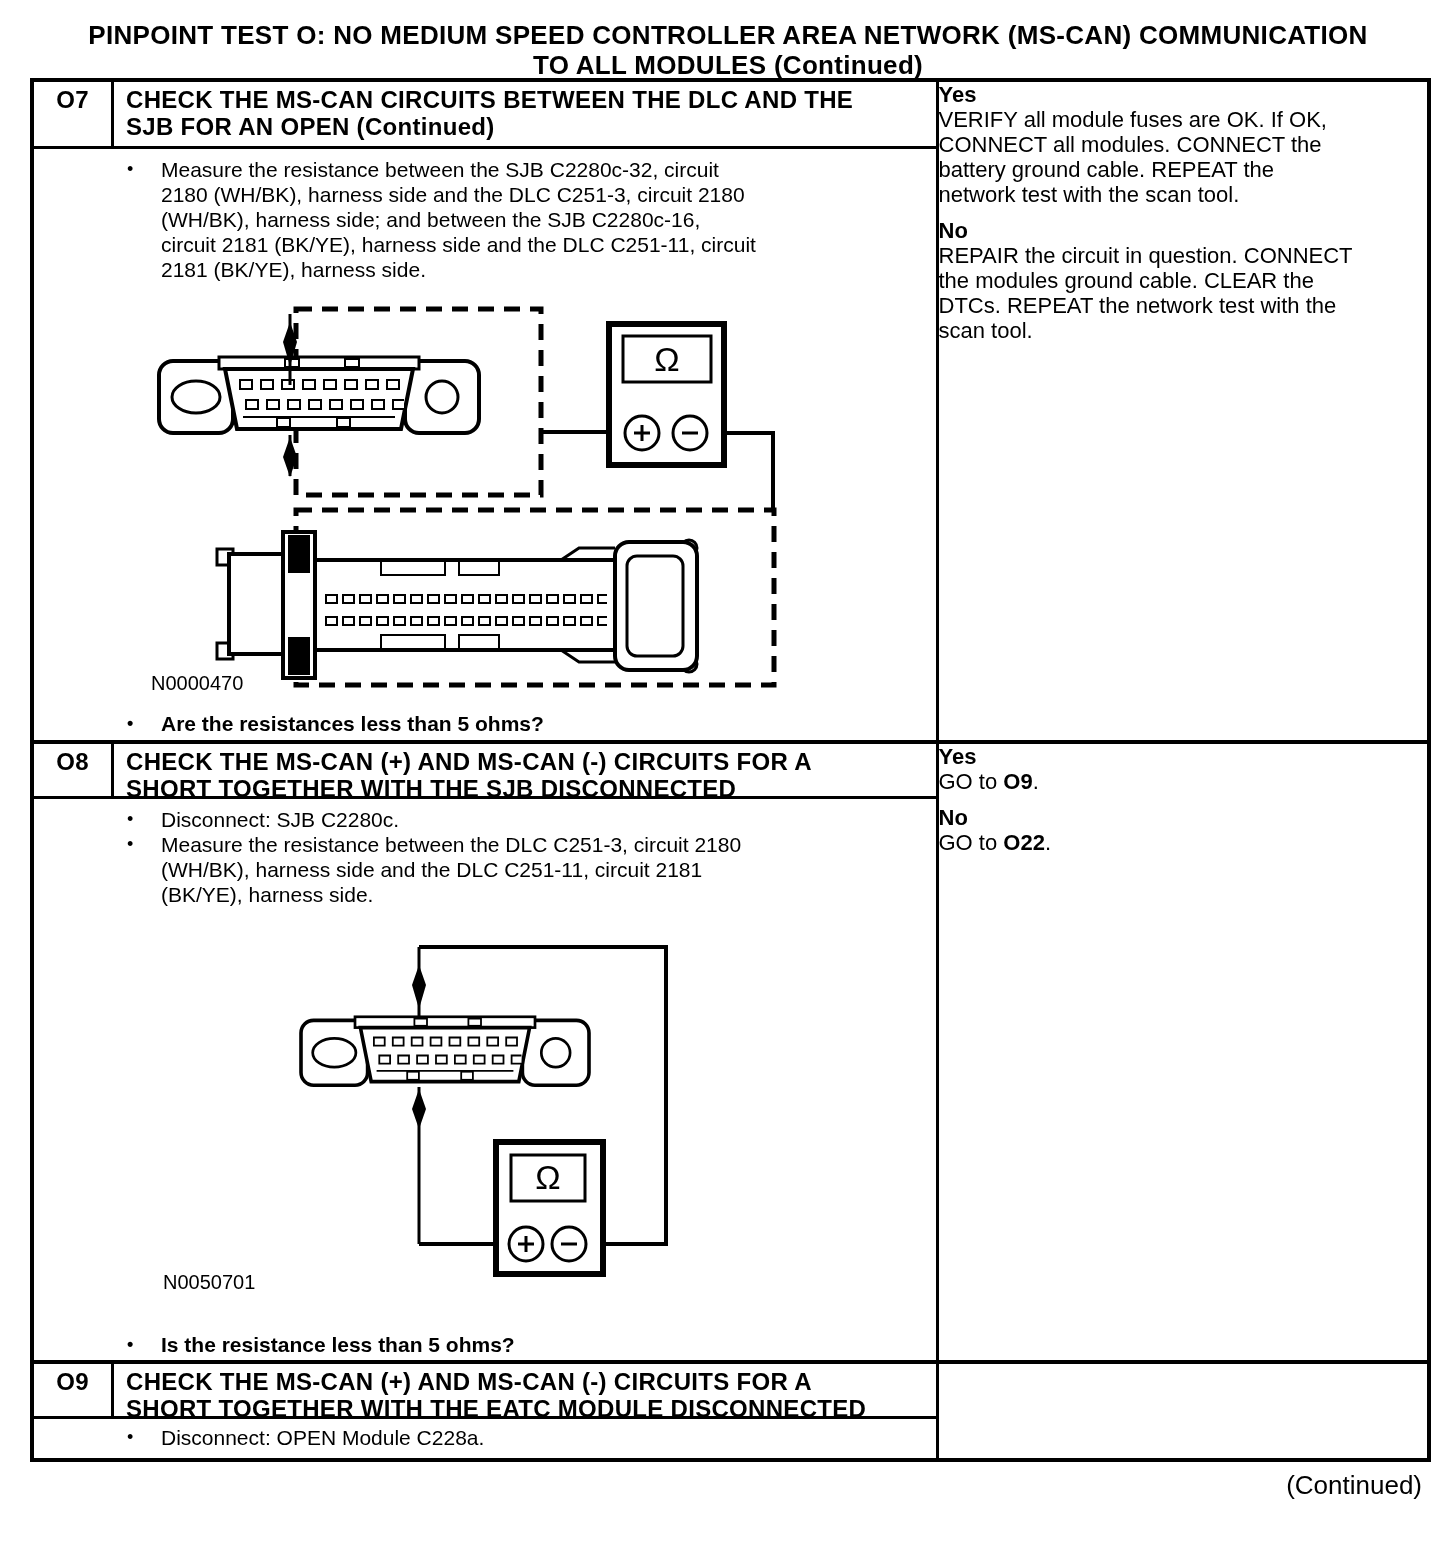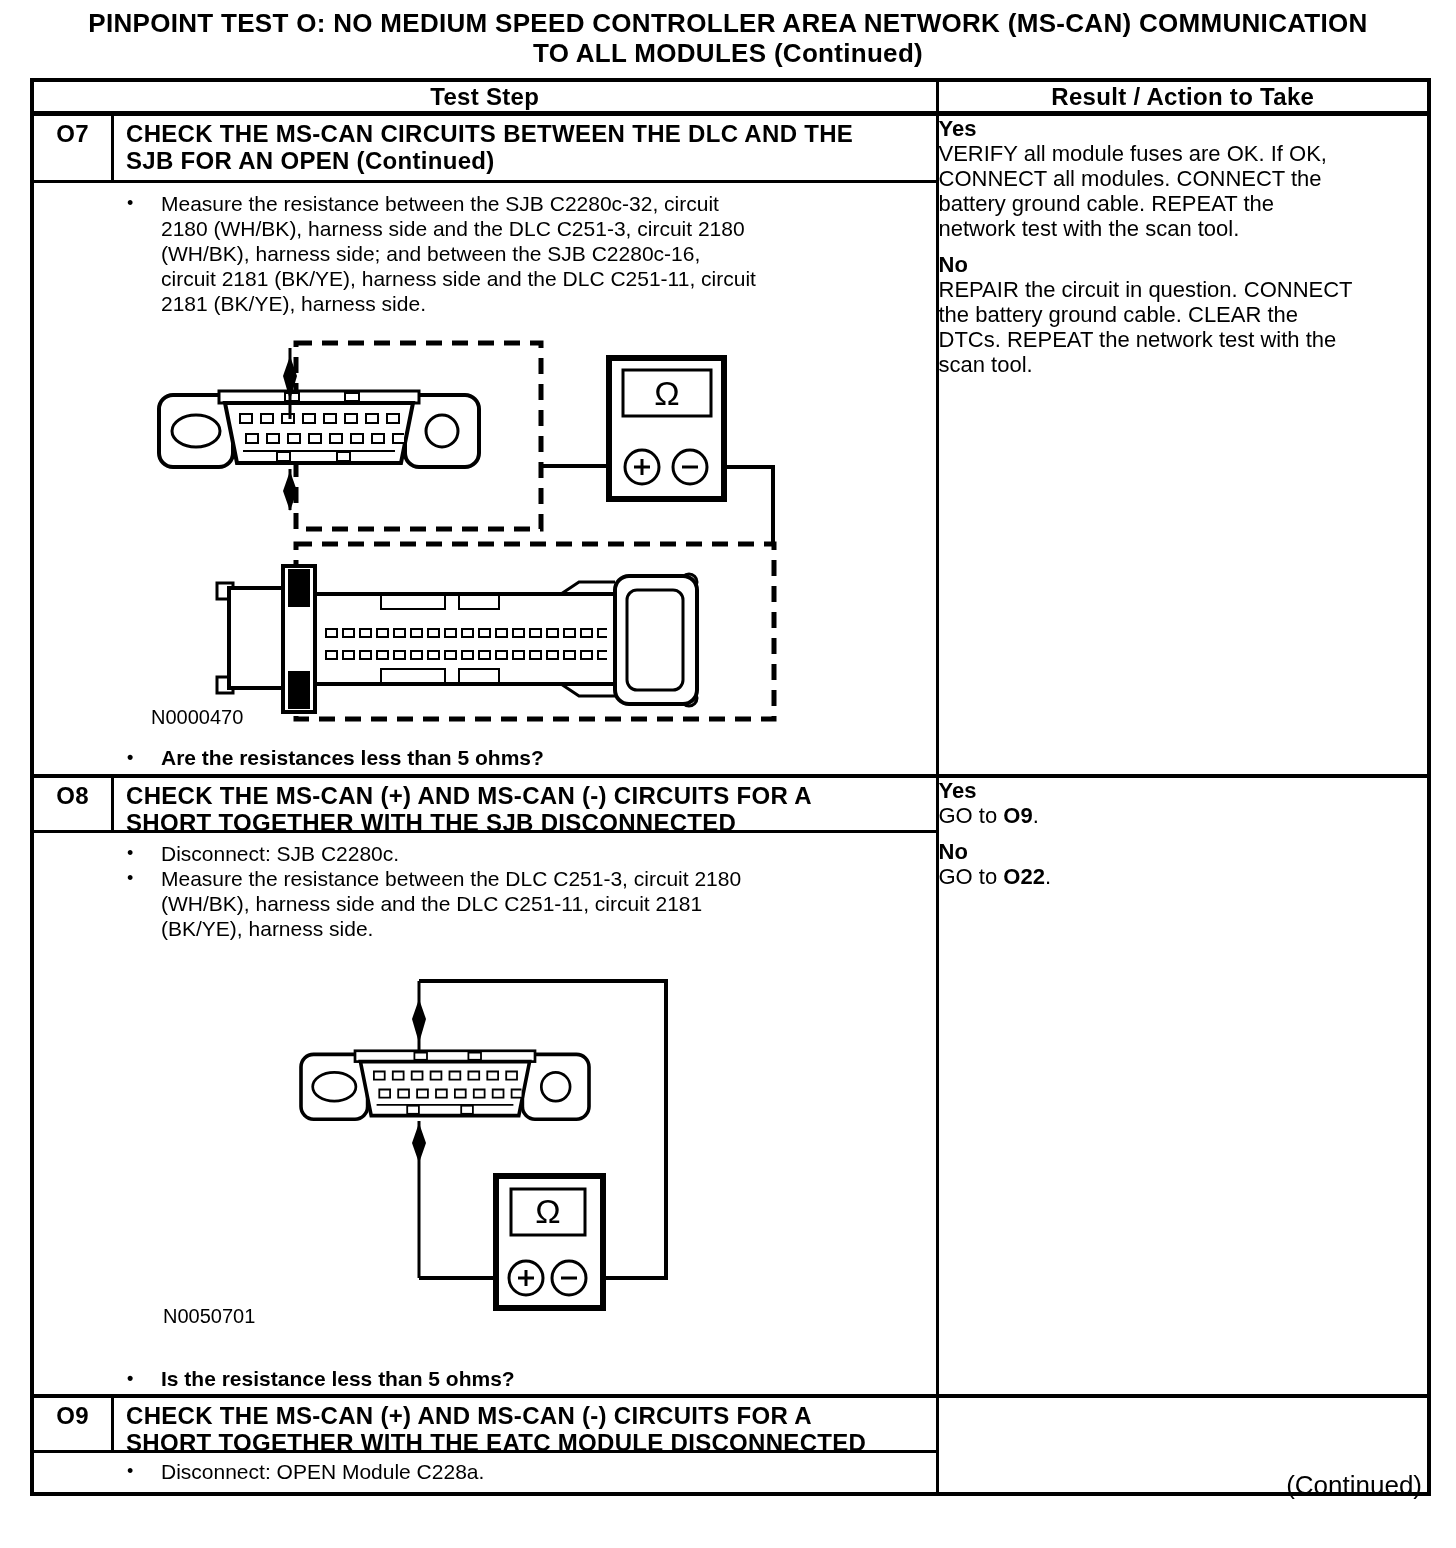--- a/index.html
+++ b/index.html
@@ -1,21 +1,21 @@
 <!DOCTYPE html>
 <html><head>
 <meta charset="utf-8">
 <style>
   html,body { margin:0; padding:0; }
   body {
     width:1456px; height:1548px; background:#ffffff; color:#000;
     font-family:"Liberation Sans", sans-serif; position:relative; overflow:hidden;
   }
   .doc-title {
-    position:absolute; left:20px; top:8px; width:1416px;
+    position:absolute; left:20px; top:20px; width:1416px;
     text-align:center; font-weight:bold; font-size:26px; line-height:30px;
     letter-spacing:0.3px; white-space:pre-line;
   }
   table.pp-table {
     position:absolute; left:30px; top:78px; width:1397px;
     border-collapse:collapse; table-layout:fixed; border:4px solid #000;
   }
   th.col-head {
     height:29px; padding:0; font-size:24px; font-weight:bold;
     border-bottom:5px solid #000; text-align:center; letter-spacing:0.3px;
@@ -79,24 +79,20 @@
 
 <div class="doc-title">PINPOINT TEST O: NO MEDIUM SPEED CONTROLLER AREA NETWORK (MS-CAN) COMMUNICATION
 TO ALL MODULES (Continued)</div>
 
 <table class="pp-table">
   <colgroup>
       <col style="width:905px">
       <col style="width:492px">
     </colgroup>
   <tbody>
-      <tr>
-    <th class="col-head left">Test Step</th>
-    <th class="col-head">Result / Action to Take</th>
-  </tr>
 
   <tr class="section">
     <td class="left-cell">
       <div class="sec-header sh-o7">
         <div class="sec-num">O7</div>
         <div class="sec-title">CHECK THE MS-CAN CIRCUITS BETWEEN THE DLC AND THE
 SJB FOR AN OPEN (Continued)</div>
       </div>
       <div class="sec-body sb-o7">
         <div class="bullet-row">
@@ -169,21 +165,21 @@
     </td>
     <td class="right-cell">
       <div class="yn-label">Yes</div>
       <div class="action-text">VERIFY all module fuses are OK. If OK,
 CONNECT all modules. CONNECT the
 battery ground cable. REPEAT the
 network test with the scan tool.</div>
       <div class="no-block">
         <div class="yn-label">No</div>
         <div class="action-text">REPAIR the circuit in question. CONNECT
-the battery ground cable. CLEAR the
+the modules ground cable. CLEAR the
 DTCs. REPEAT the network test with the
 scan tool.</div>
       </div>
     </td>
   </tr>
 
   <tr class="section">
     <td class="left-cell">
       <div class="sec-header sh-std">
         <div class="sec-num">O8</div>

